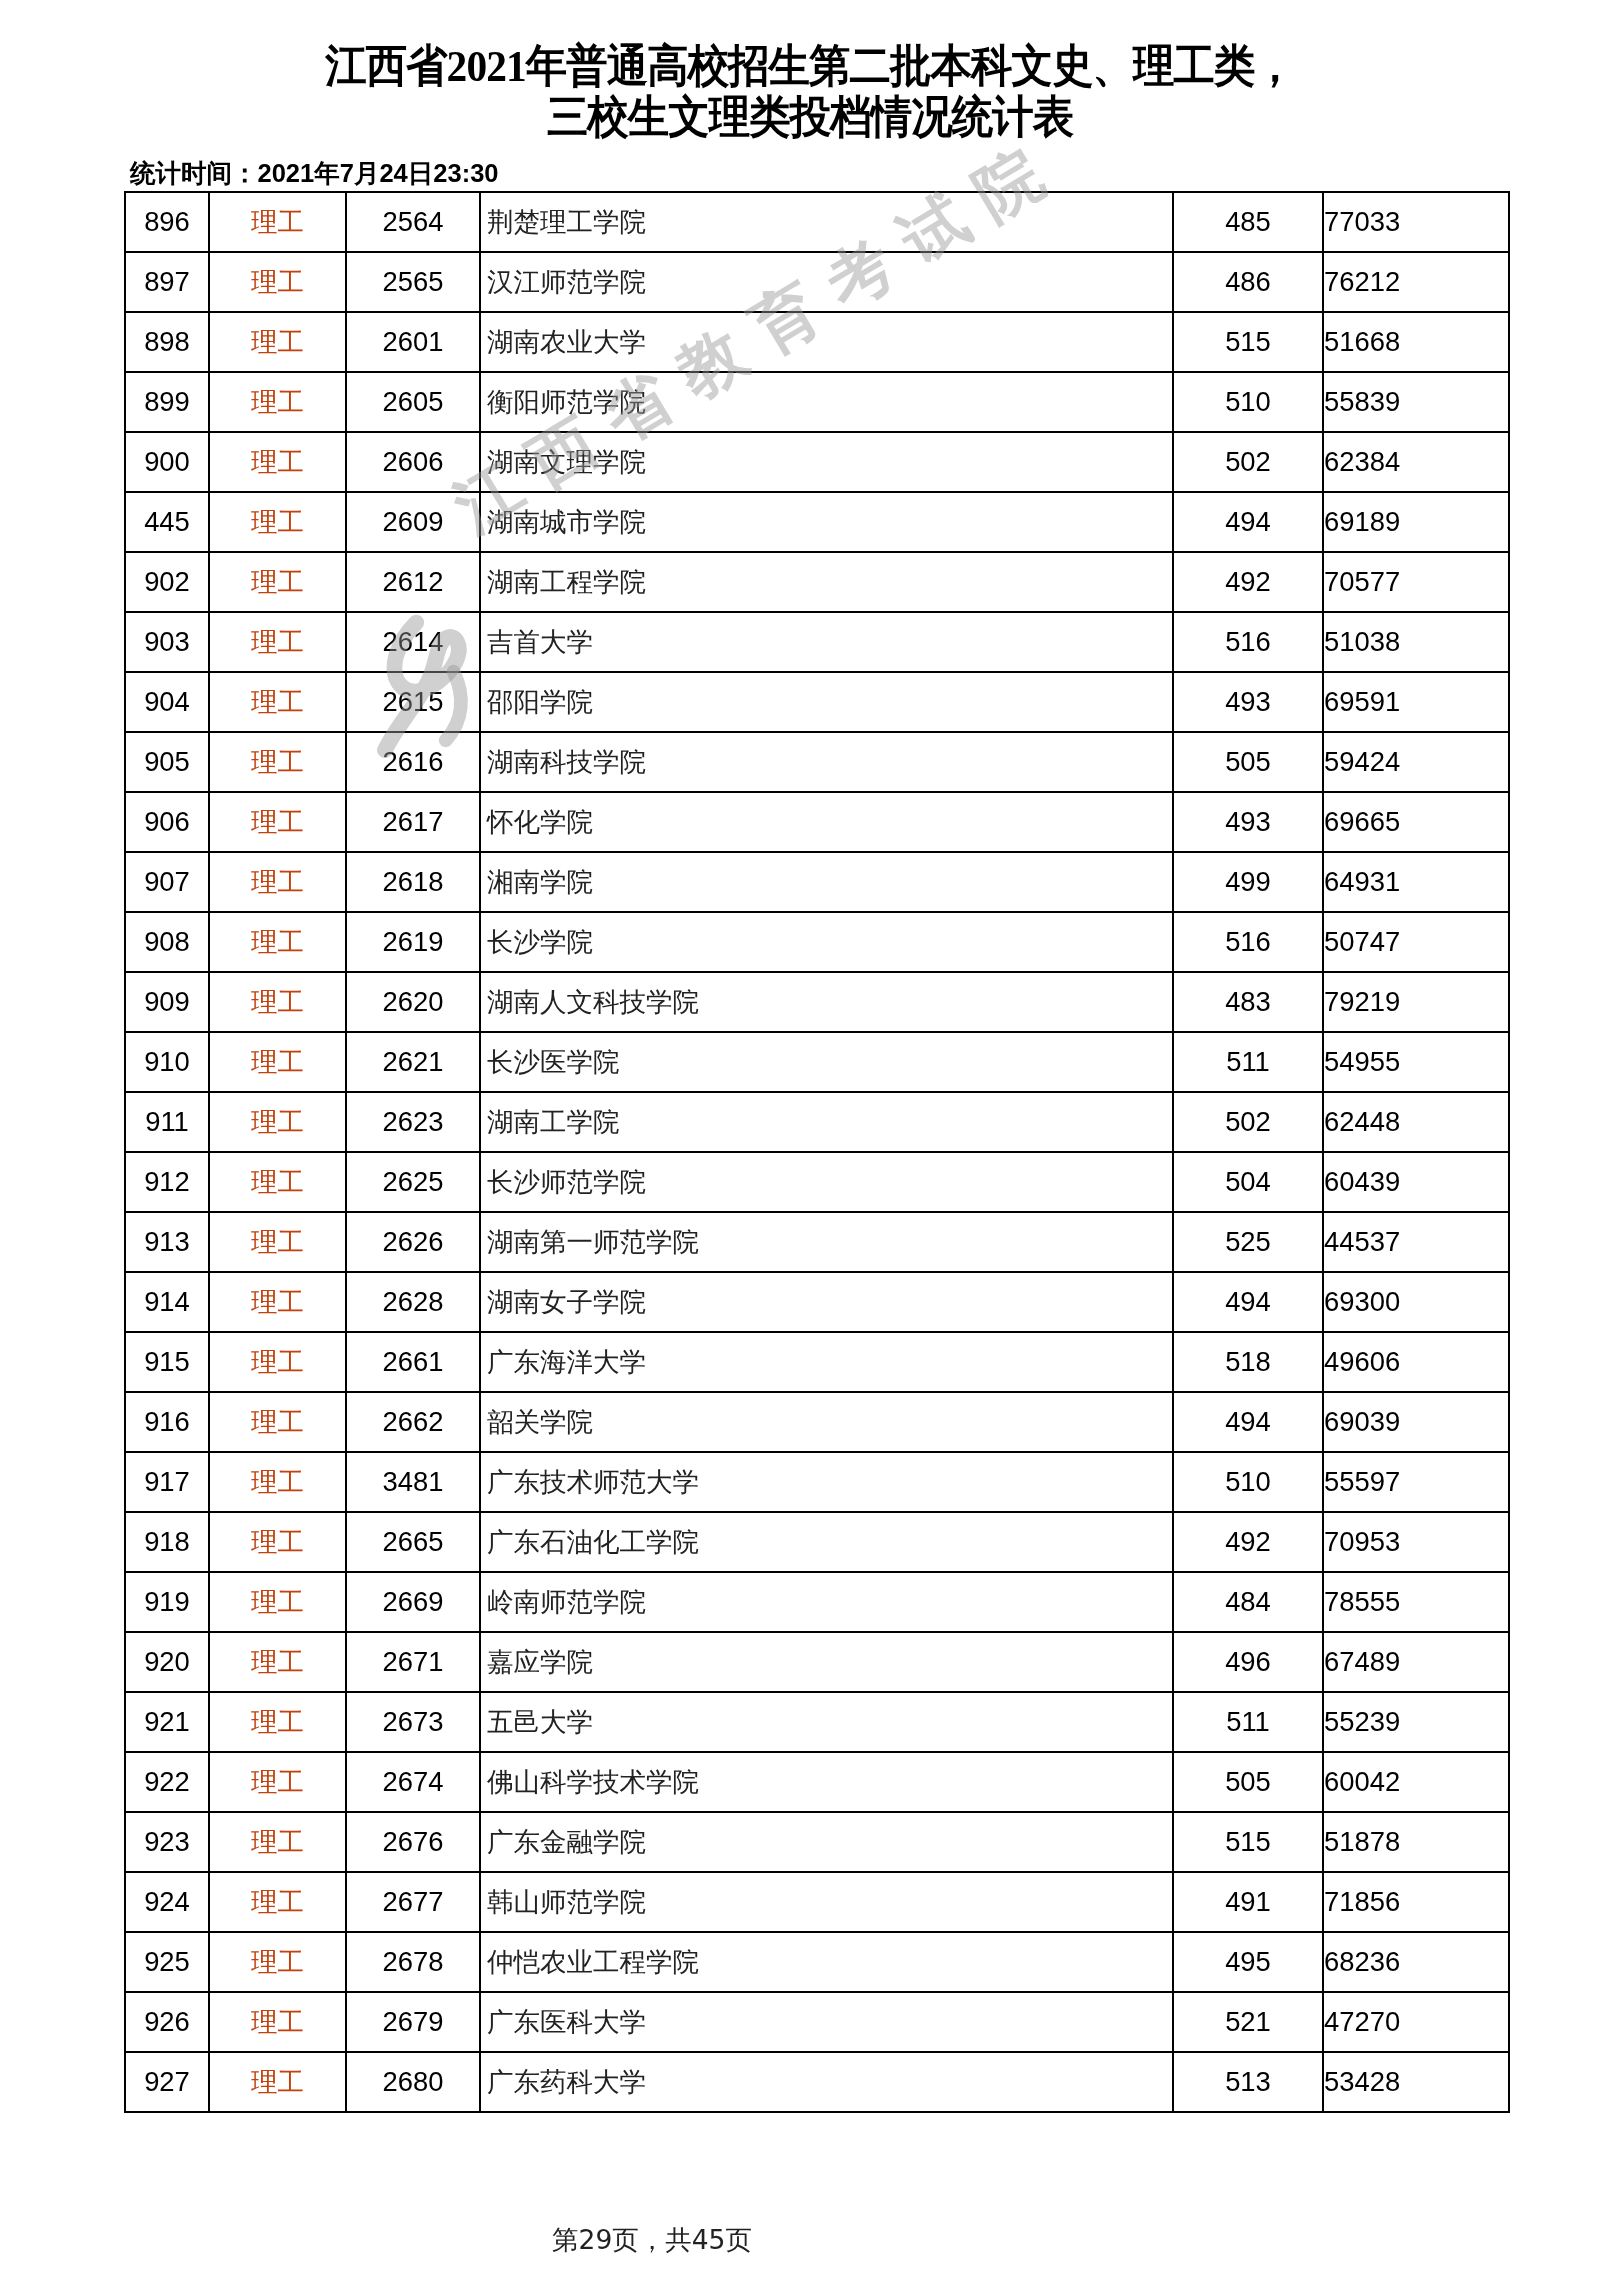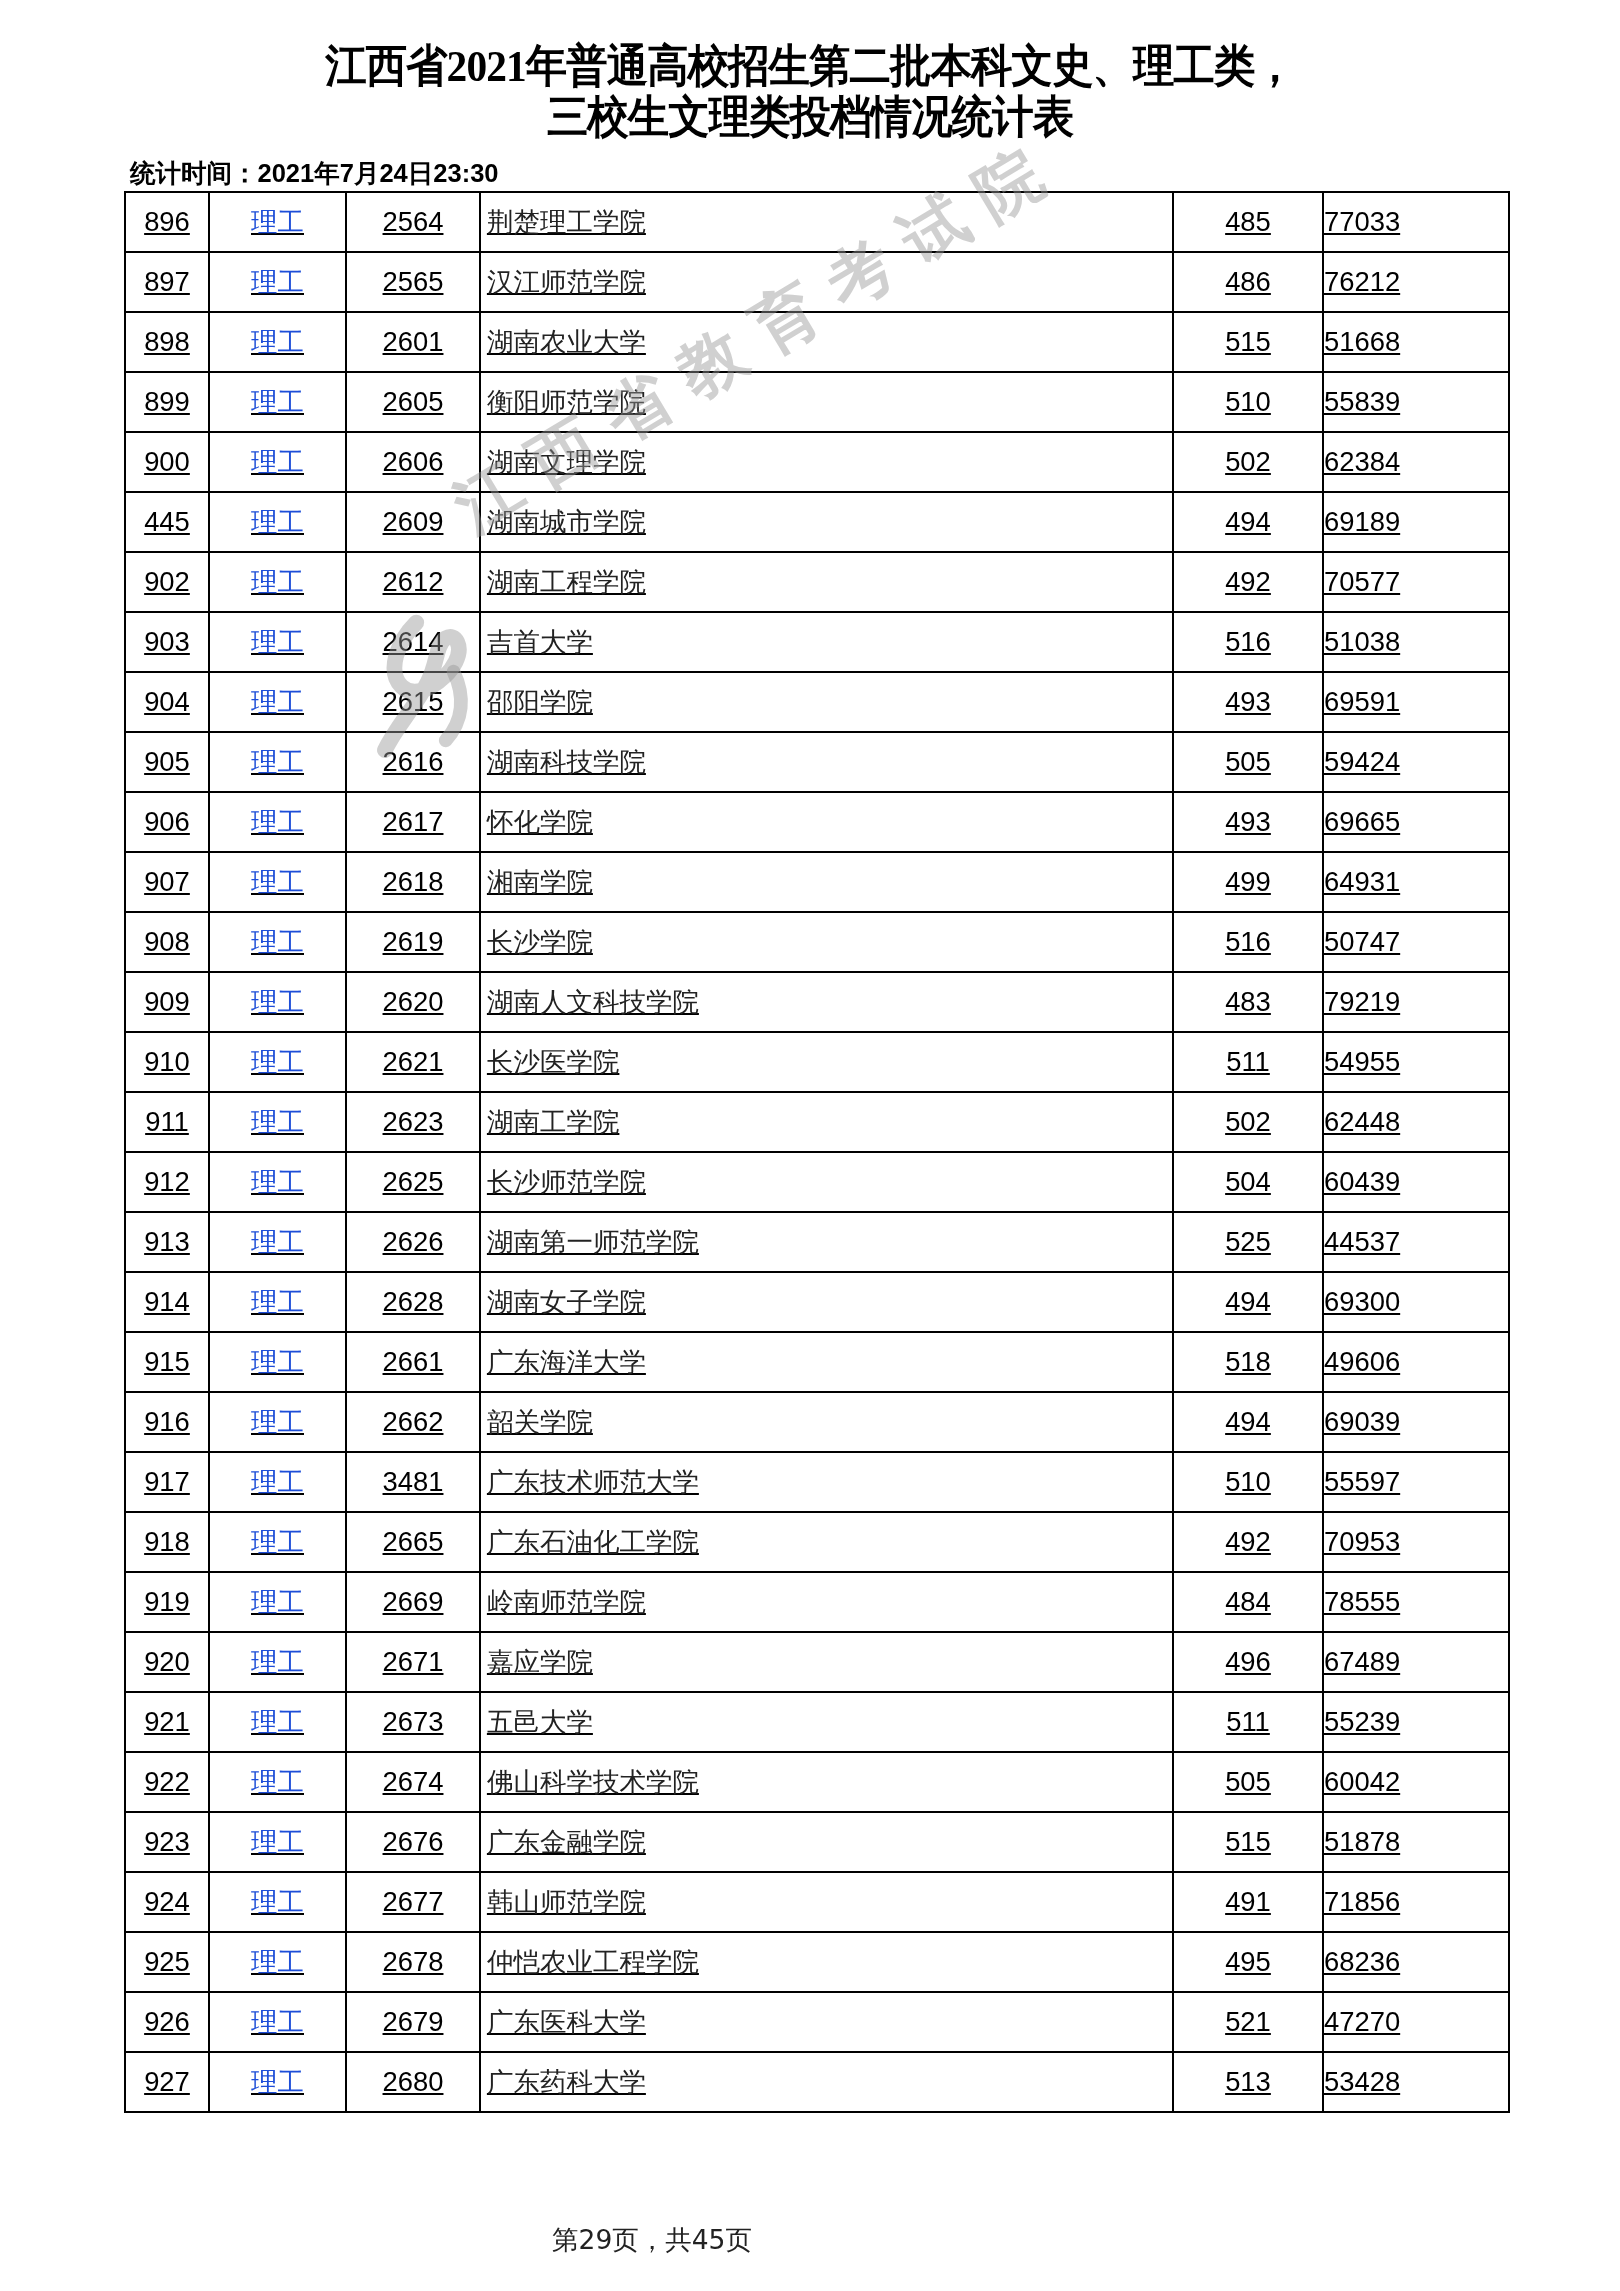--- a/index.html
+++ b/index.html
@@ -38,33 +38,32 @@
       font-size: 25.5px;
       line-height: 29px;
     }
     .sheet {
       position: absolute;
       left: 124px;
       top: 191px;
       width: 1385px;
       border-collapse: collapse;
       table-layout: fixed;
-      text-decoration: underline;
     }
     .sheet td {
       border: 2.9px solid #000;
       height: 58px;
       padding: 0;
       font-size: 27.4px;
       vertical-align: middle;
       white-space: nowrap;
       overflow: hidden;
     }
     .sheet td.c-idx { text-align: center; }
-    .sheet td.c-type { text-align: center; font-family: "DejaVu Sans", sans-serif; font-size: 26.5px; color: #1d4ed8; }
+    .sheet td.c-type { text-align: center; font-family: "DejaVu Sans", sans-serif; font-size: 26.5px; color: #c2410c; }
     .sheet td.c-code { text-align: center; }
     .sheet td.c-name { text-align: left; padding-left: 5.9px; font-family: "DejaVu Sans", sans-serif; font-size: 26.5px; color: #222; }
     .sheet td.c-score { text-align: center; }
     .sheet td.c-rank { text-align: left; margin-top: 19px; }
     .footer {
       position: absolute;
       left: 0;
       width: 1304px;
       top: 2223px;
       text-align: center;

